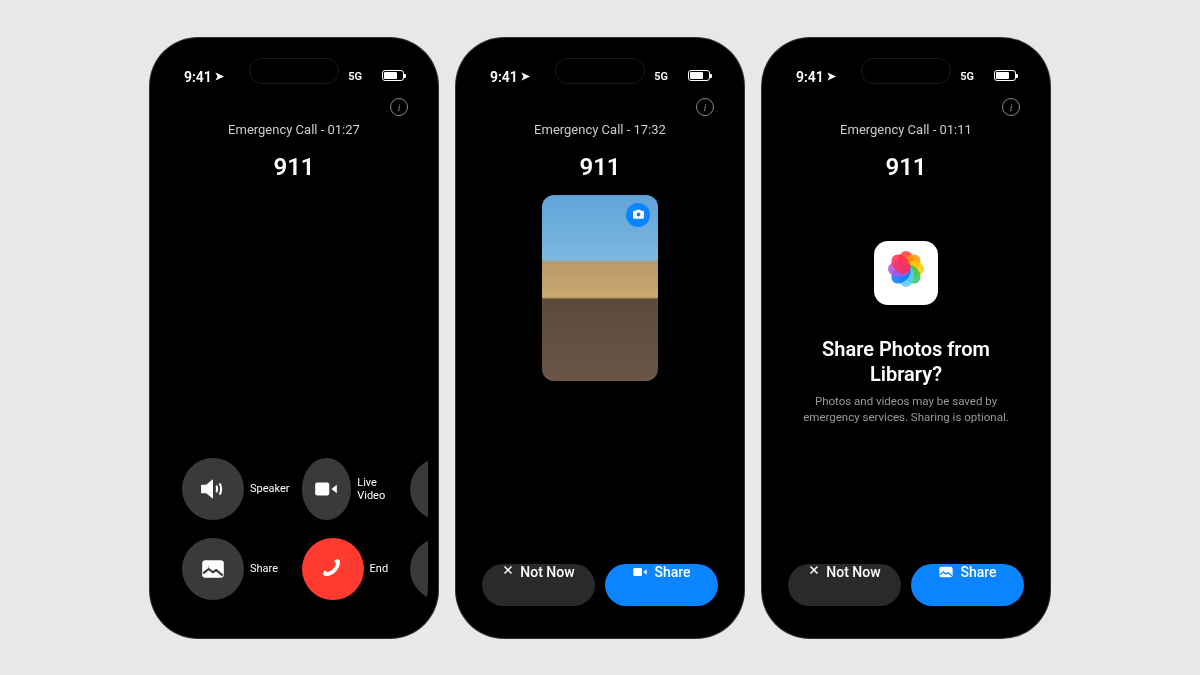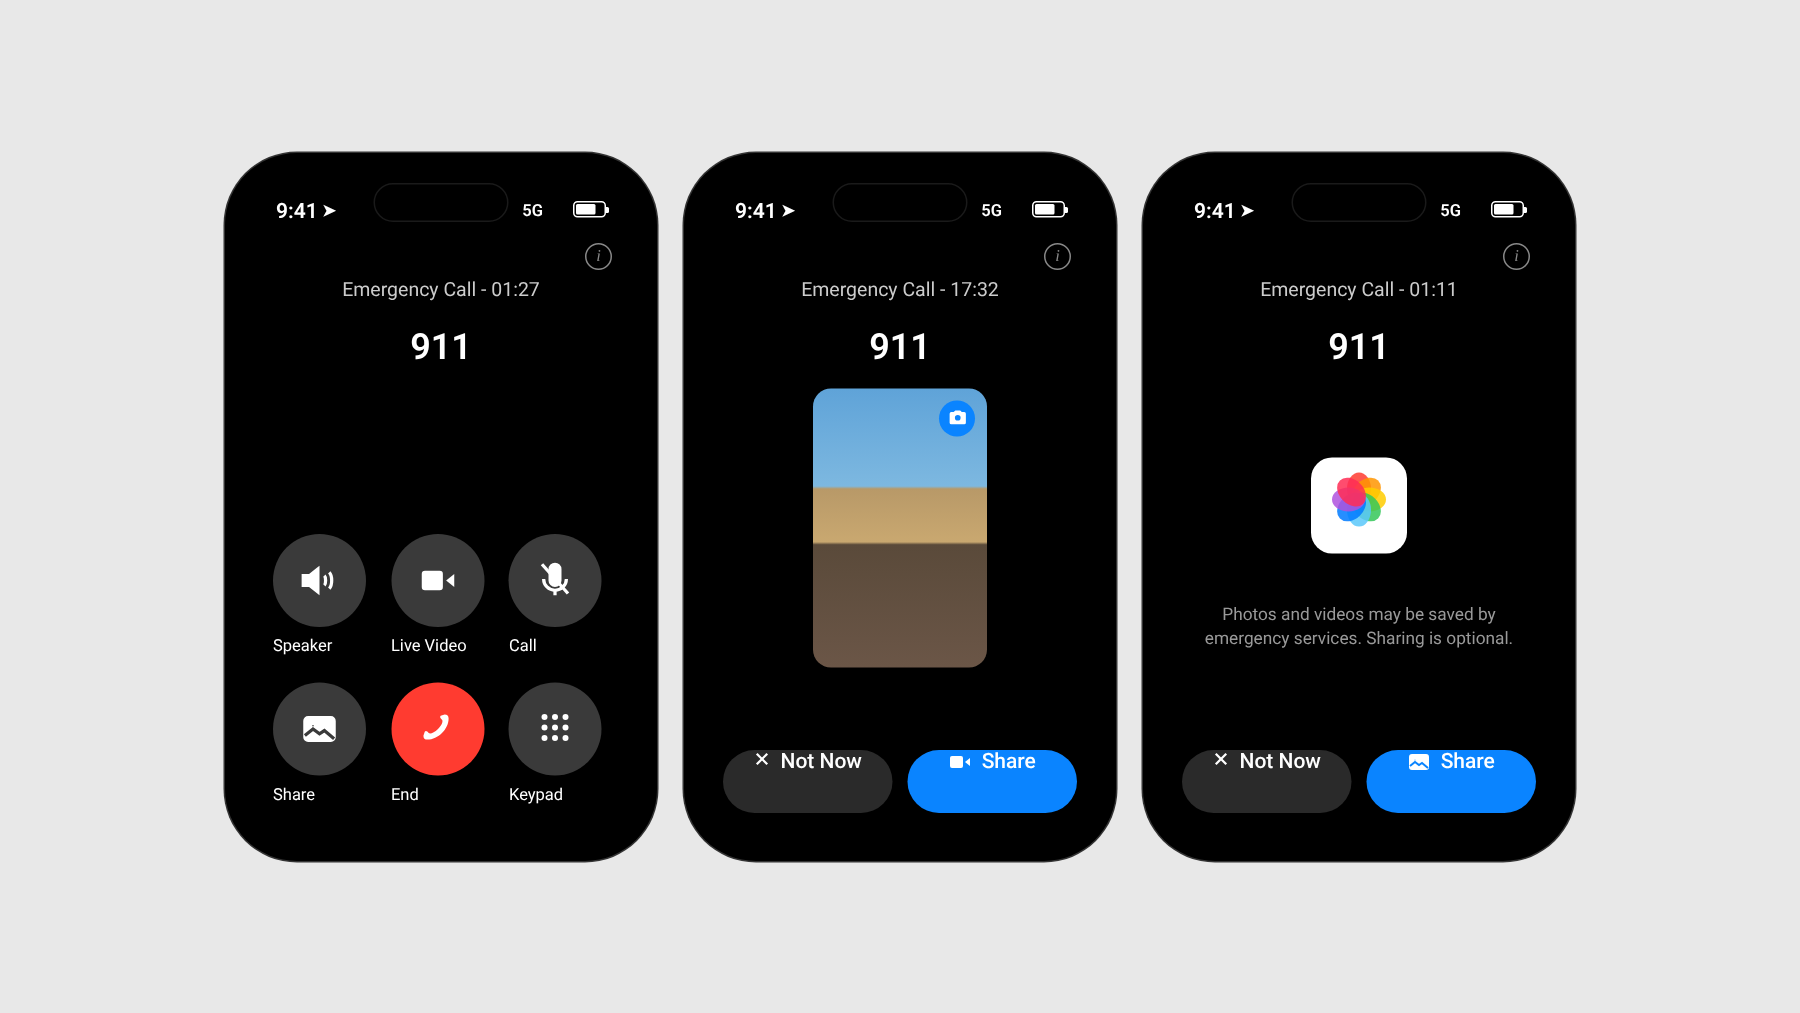--- a/index.html
+++ b/index.html
@@ -8,21 +8,21 @@
       display: flex;
       justify-content: center;
       align-items: center;
       gap: 18px;
       height: 675px;
       width: 1200px;
       font-family: -apple-system, BlinkMacSystemFont, 'Segoe UI', Roboto, sans-serif;
     }
     .phone {
       width: 288px;
-      height: 472px;
+      height: 600px;
       background: #000;
       border-radius: 48px;
       padding: 10px;
       position: relative;
       box-shadow: 0 0 0 1px #333;
     }
     .screen {
       width: 100%;
       height: 100%;
       background: #000;
@@ -134,21 +134,21 @@
     }
     .spacer { flex: 1; }
     .call-controls {
       display: grid;
       grid-template-columns: repeat(3, 1fr);
       gap: 18px 12px;
       padding: 20px 22px 28px;
     }
     .control {
       display: flex;
-      flex-direction: column;
+      align-items: center;
       gap: 6px;
     }
     .control-btn {
       width: 62px;
       height: 62px;
       border-radius: 50%;
       background: #3a3a3a;
       display: flex;
       align-items: center;
       justify-content: center;
@@ -435,20 +435,21 @@
         <div class="petal" style="background:#ff9500;transform:translate(-50%,-100%) rotate(45deg)"></div>
         <div class="petal" style="background:#ffcc00;transform:translate(-50%,-100%) rotate(90deg)"></div>
         <div class="petal" style="background:#34c759;transform:translate(-50%,-100%) rotate(135deg)"></div>
         <div class="petal" style="background:#5ac8fa;transform:translate(-50%,-100%) rotate(180deg)"></div>
         <div class="petal" style="background:#007aff;transform:translate(-50%,-100%) rotate(225deg)"></div>
         <div class="petal" style="background:#af52de;transform:translate(-50%,-100%) rotate(270deg)"></div>
         <div class="petal" style="background:#ff2d55;transform:translate(-50%,-100%) rotate(315deg)"></div>
       </div>
     </div>
     <div class="prompt-section">
+      <div class="prompt-title">Share Photos from Library?</div>
       <div class="prompt-subtitle">Photos and videos may be saved by emergency services. Sharing is optional.</div>
     </div>
     <div class="spacer"></div>
     <div class="button-row">
       <div class="pill-btn secondary">
         <svg width="12" height="12" viewBox="0 0 24 24" stroke="#fff" stroke-width="3">
             <line x1="5" y1="5" x2="19" y2="19"></line>
             <line x1="19" y1="5" x2="5" y2="19"></line>
           </svg>
         <span>Not Now</span>

